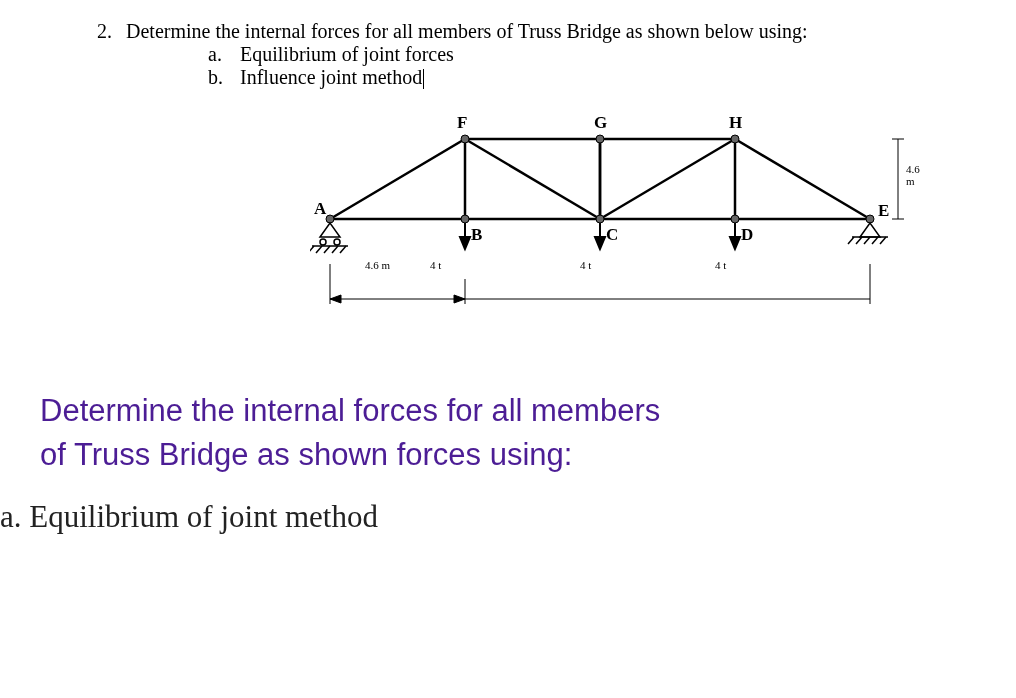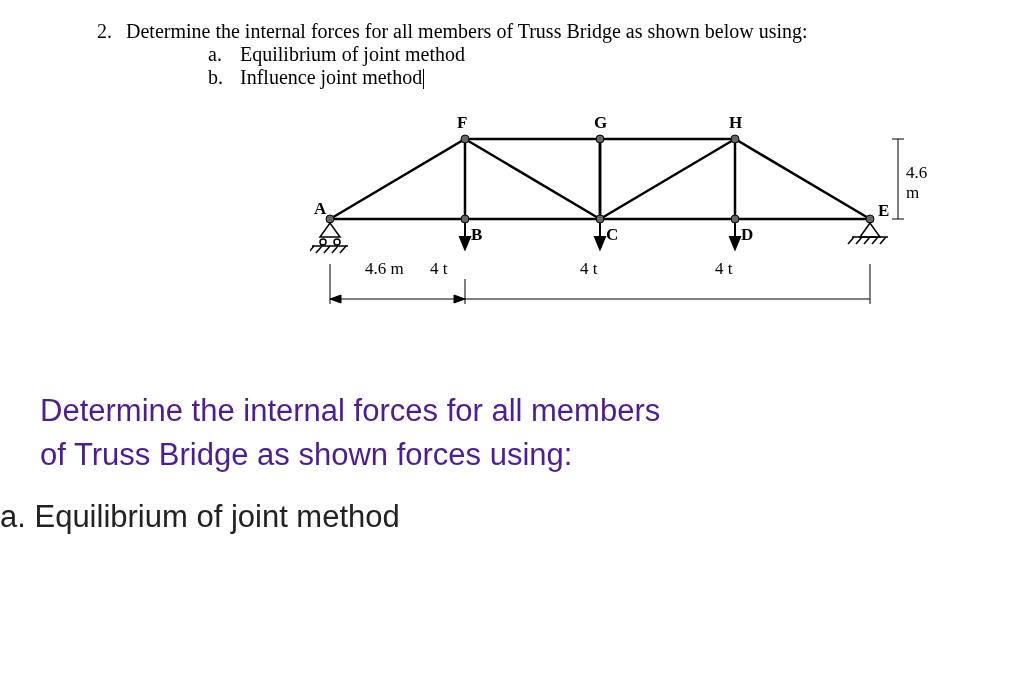--- a/index.html
+++ b/index.html
@@ -54,49 +54,49 @@
     }
     .truss-label {
       position: absolute;
       font-family: "Times New Roman", Times, serif;
       font-weight: bold;
       font-size: 17px;
     }
     .dim-label {
       position: absolute;
       font-family: "Times New Roman", Times, serif;
-      font-size: 17px;
+      font-size: 11px;
     }
     .large-text {
       font-family: Verdana, Geneva, sans-serif;
       font-size: 31px;
       color: #4c1d95;
       margin: 30px 0 20px 40px;
       line-height: 1.4;
     }
     .large-sub {
-      font-family: Liberation Sans, sans-serif;
+      font-family: Liberation Serif, serif;
       font-size: 31px;
       color: #222;
       margin-left: 0;
       line-height: 1.35;
     }
   </style>
 </head>
 <body>
 
 <div class="problem-statement">
   <div class="problem-line">
     <span class="problem-number">2.</span>
     <span>Determine the internal forces for all members of Truss Bridge as shown below using:</span>
   </div>
   <div class="sub-items">
     <div class="sub-item">
       <span class="sub-letter">a.</span>
-      <span class="sub-text">Equilibrium of joint method</span>
+      <span class="sub-text">Equilibrium of joint forces</span>
     </div>
     <div class="sub-item">
       <span class="sub-letter">b.</span>
       <span class="sub-text"><span>Influence joint method</span><span class="cursor"></span></span>
     </div>
   </div>
 </div>
 
 <div class="diagram-container">
   <svg class="truss-svg" width="610" height="220">

